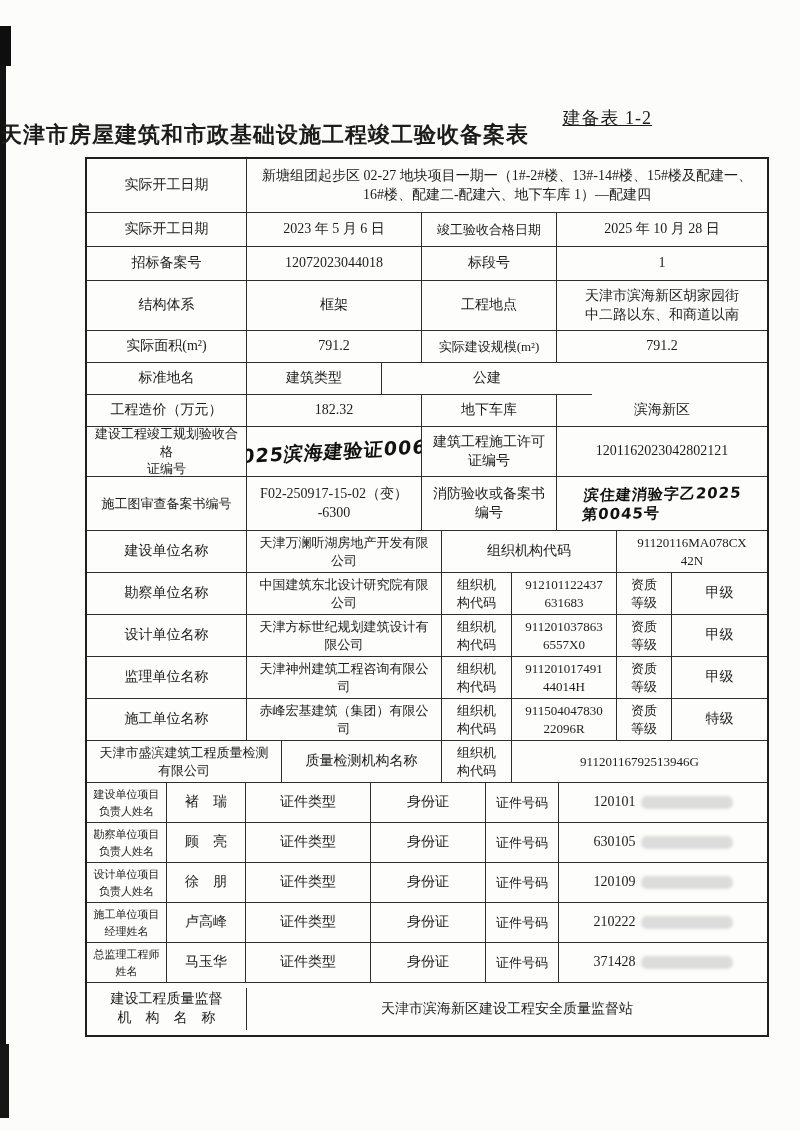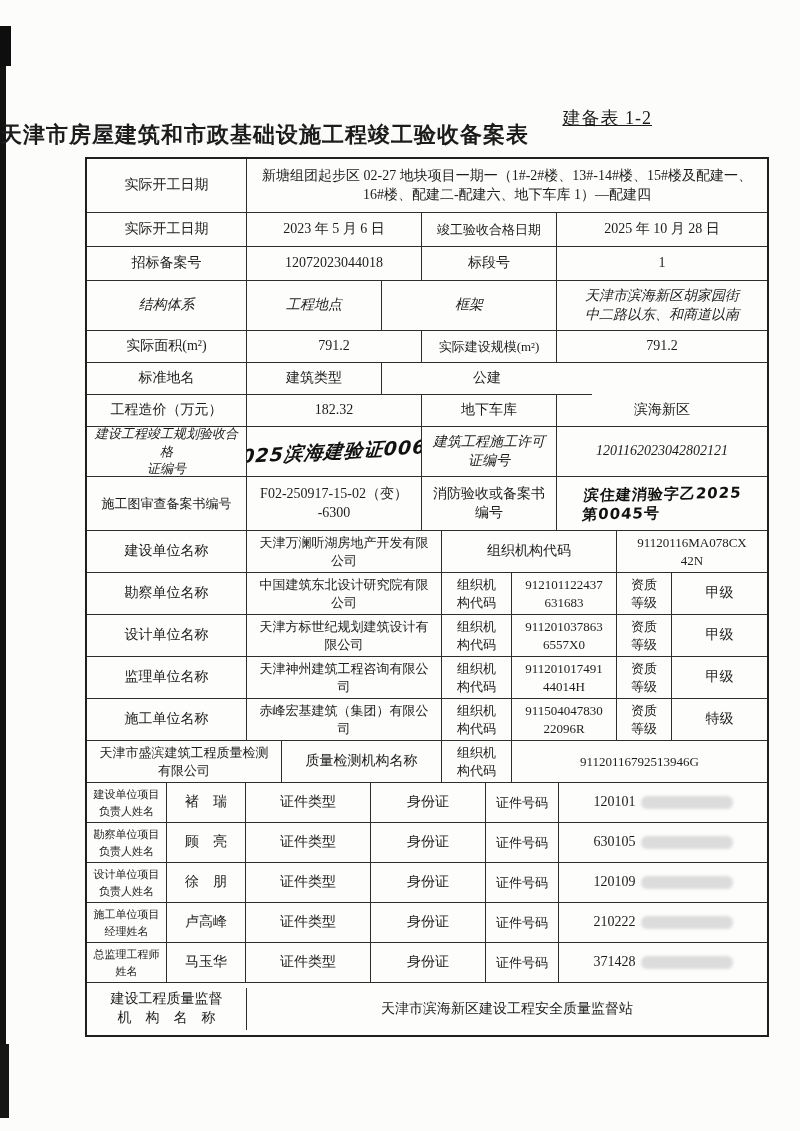--- a/index.html
+++ b/index.html
@@ -37,21 +37,21 @@
   
   .wB1{flex:0 0 160px;} .wB2{flex:0 0 195px;} .wB3{flex:0 0 70px;} .wB4{flex:0 0 105px;}
   .wB5{flex:0 0 55px;} .wB6{flex:0 0 95px;}
   .wBL{flex:0 0 175px;} .wBV{flex:0 0 150px;} .wBQ{flex:0 0 255px;}
   
   .wC1{flex:0 0 80px;} .wC2{flex:0 0 79px;} .wC3{flex:0 0 125px;} .wC4{flex:0 0 115px;}
   .wC5{flex:0 0 73px;} .wC6{flex:0 0 208px;}
   
   .wD1{flex:0 0 160px;} .wD2{flex:0 0 520px;}
   
-  .h54{height:54px;} .h34{height:34px;} .h50{height:50px;font-style:italic;} .h32{height:32px;}
+  .h54{height:54px;} .h34{height:34px;} .h50{height:50px;} .h32{height:32px;}
   .h42{height:42px;justify-content:space-between;} .h40{height:40px;} .h52{height:52px;align-items:center;}
   
   .hand1{
     font-family:"DejaVu Sans",sans-serif;font-weight:700;font-size:19px;letter-spacing:1px;
     transform:rotate(-3deg) skewX(-8deg);white-space:nowrap;color:#111;
   }
   .hand2{
     font-family:"DejaVu Sans",sans-serif;font-weight:700;font-size:15px;letter-spacing:1px;
     transform:rotate(-1deg) skewX(-6deg);white-space:pre-line;line-height:1.25;color:#111;
     text-align:left;
@@ -87,22 +87,22 @@
 
     <div class="tr h34">
       <div class="td wA1 lbl">招标备案号</div>
       <div class="td wA2 val">12072023044018</div>
       <div class="td wA3 lbl">标段号</div>
       <div class="td wA4 val last">1</div>
     </div>
 
     <div class="tr h50">
       <div class="td wA1 lbl">结构体系</div>
+      <div class="td wA2 val">框架</div>
       <div class="td wA3 lbl">工程地点</div>
-      <div class="td wA2 val">框架</div>
       <div class="td wA4 val ml last">天津市滨海新区胡家园街
 中二路以东、和商道以南</div>
     </div>
 
     <div class="tr h32">
       <div class="td wA1 lbl">实际面积(m²)</div>
       <div class="td wA2 val">791.2</div>
       <div class="td wA3 lbl small">实际建设规模(m²)</div>
       <div class="td wA4 val last">791.2</div>
     </div>

